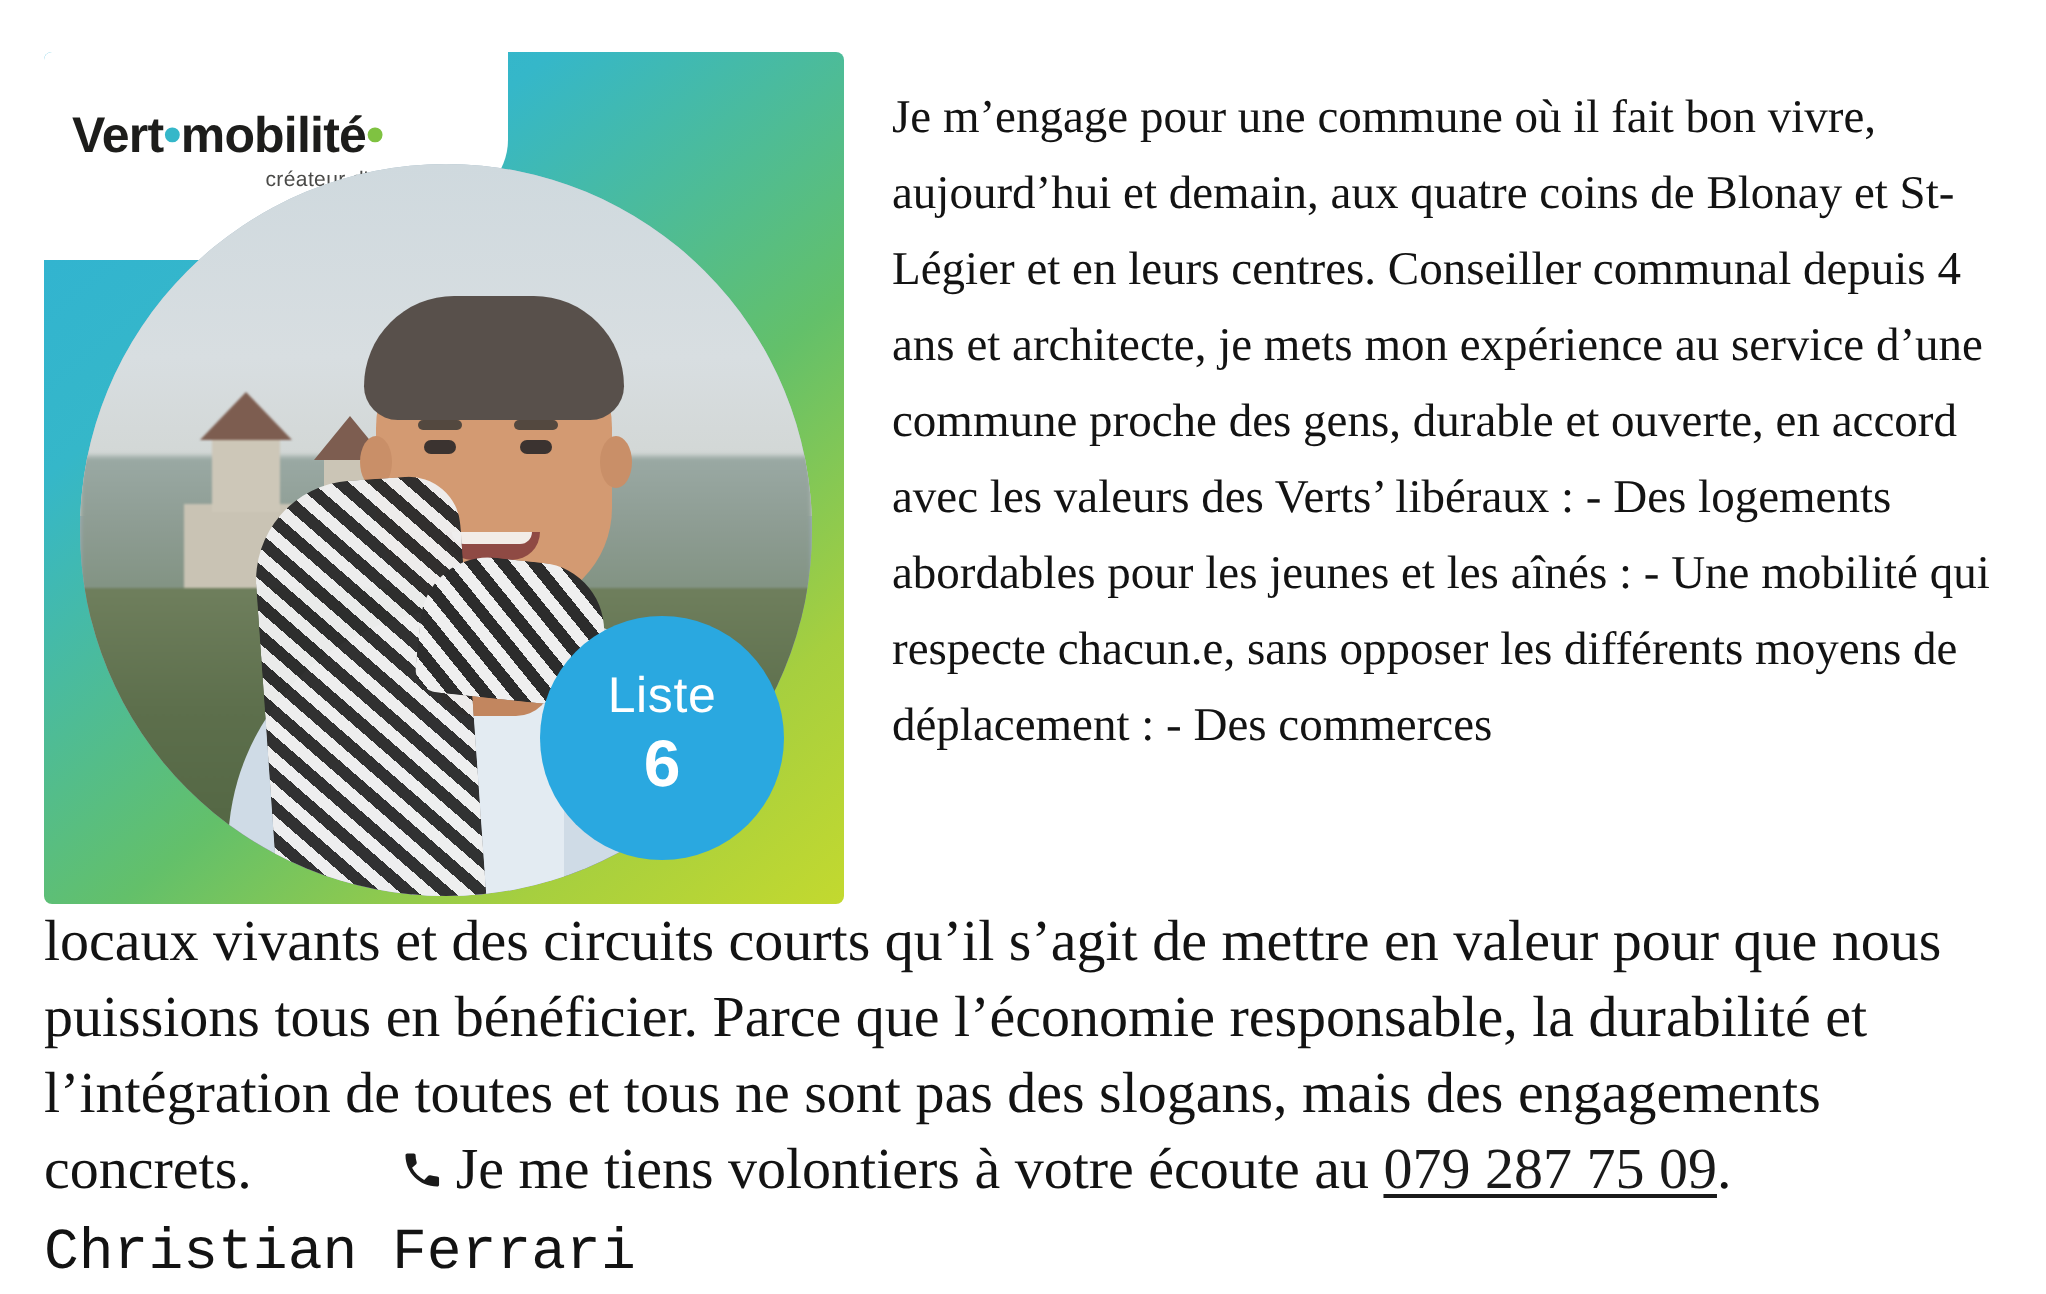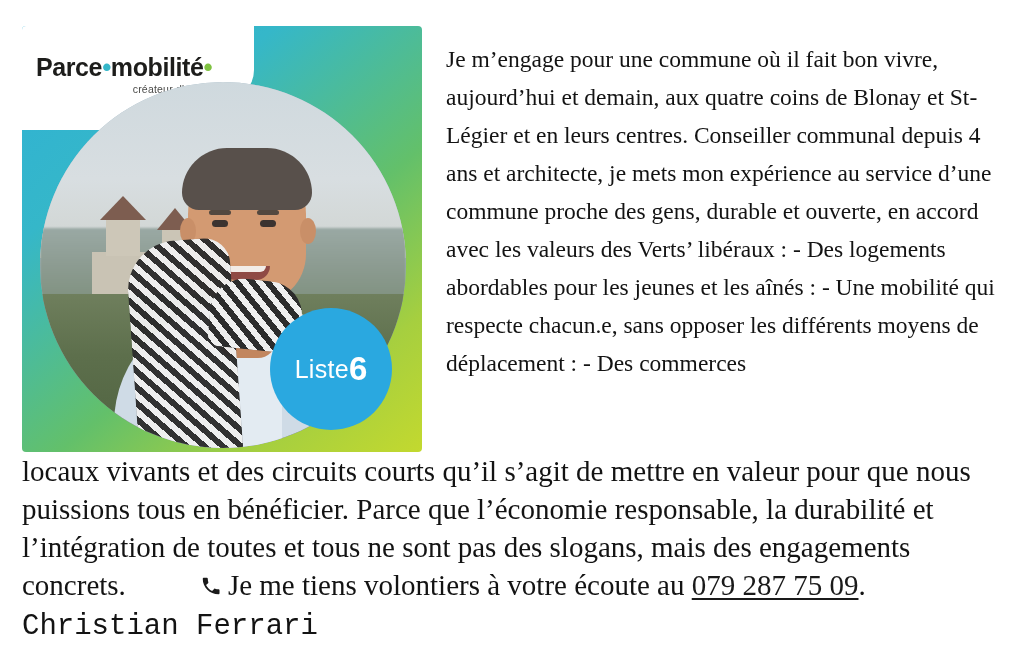--- a/index.html
+++ b/index.html
@@ -284,21 +284,21 @@
   .liste-badge {
     position: absolute;
     right: 30px;
     bottom: 22px;
     width: 122px;
     height: 122px;
     border-radius: 50%;
     background: #2aa8e0;
     color: #ffffff;
     display: flex;
-    flex-direction: row;
+    flex-direction: column;
     align-items: center;
     justify-content: center;
     font-family: "Liberation Sans", sans-serif;
   }
   .liste-badge .liste-word {
     font-size: 25px;
     line-height: 1;
     letter-spacing: 0.3px;
   }
   .liste-badge .liste-num {
@@ -350,21 +350,21 @@
 <body>
 
 <div id="page">
 
   <div class="photo-card">
     <div class="photo-bg"></div>
     <div class="corner-white"></div>
 
     <div class="logo-block">
       <div class="logo-wordmark">
-        <span>Parce</span><span class="dot-teal">•</span><span>mobilité</span><span class="dot-green">•</span>
+        <span>Vert</span><span class="dot-teal">•</span><span>mobilité</span><span class="dot-green">•</span>
       </div>
       <div class="logo-tagline">créateur d'avenir</div>
     </div>
 
     <div class="portrait">
       <div class="pt-sky"></div>
       <div class="pt-hills"></div>
       <div class="pt-castle"></div>
       <div class="pt-tower2"></div>
       <div class="pt-ground"></div>

